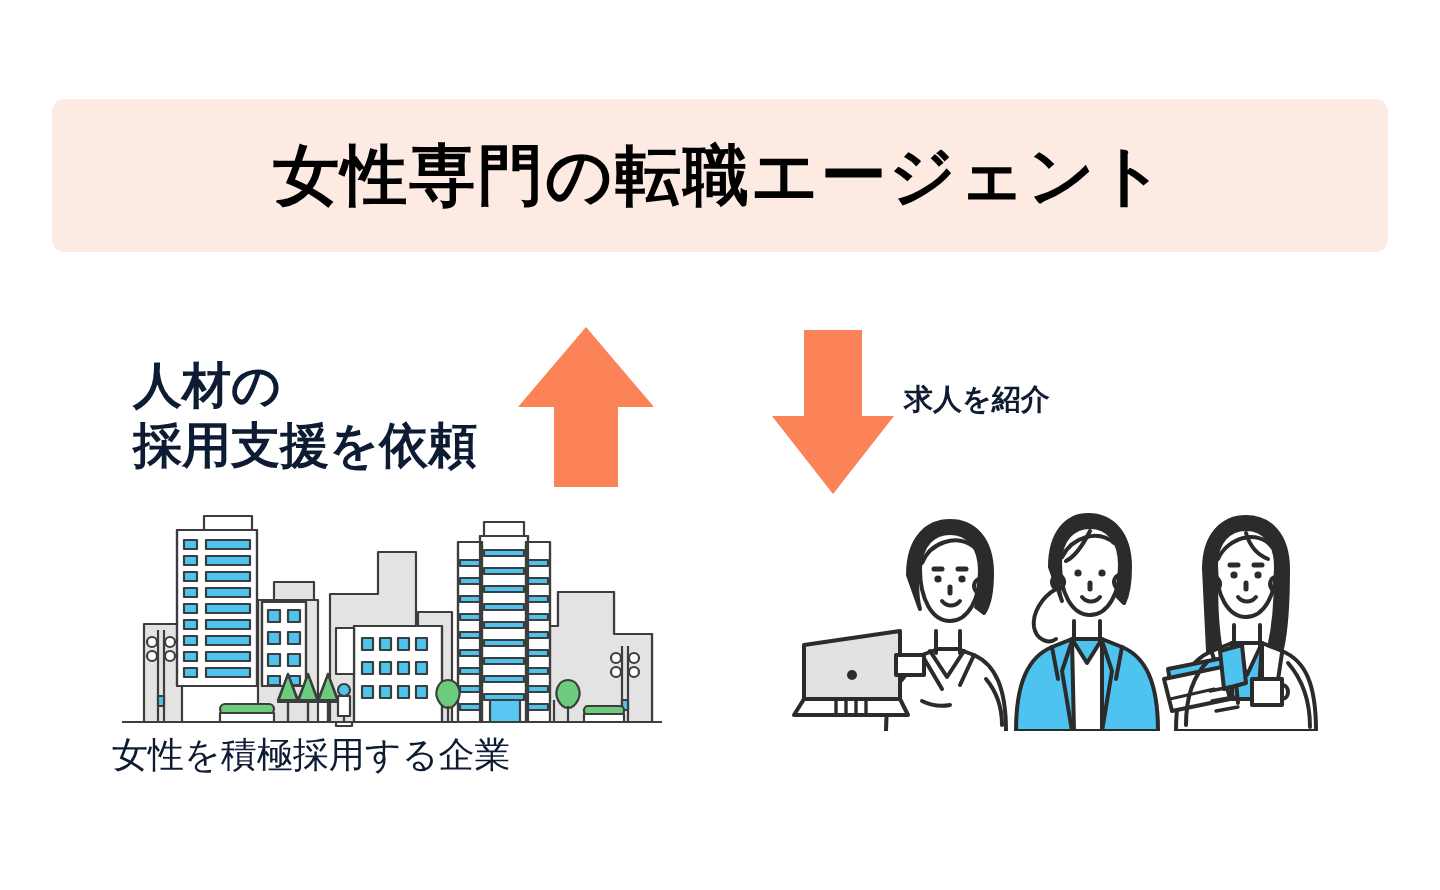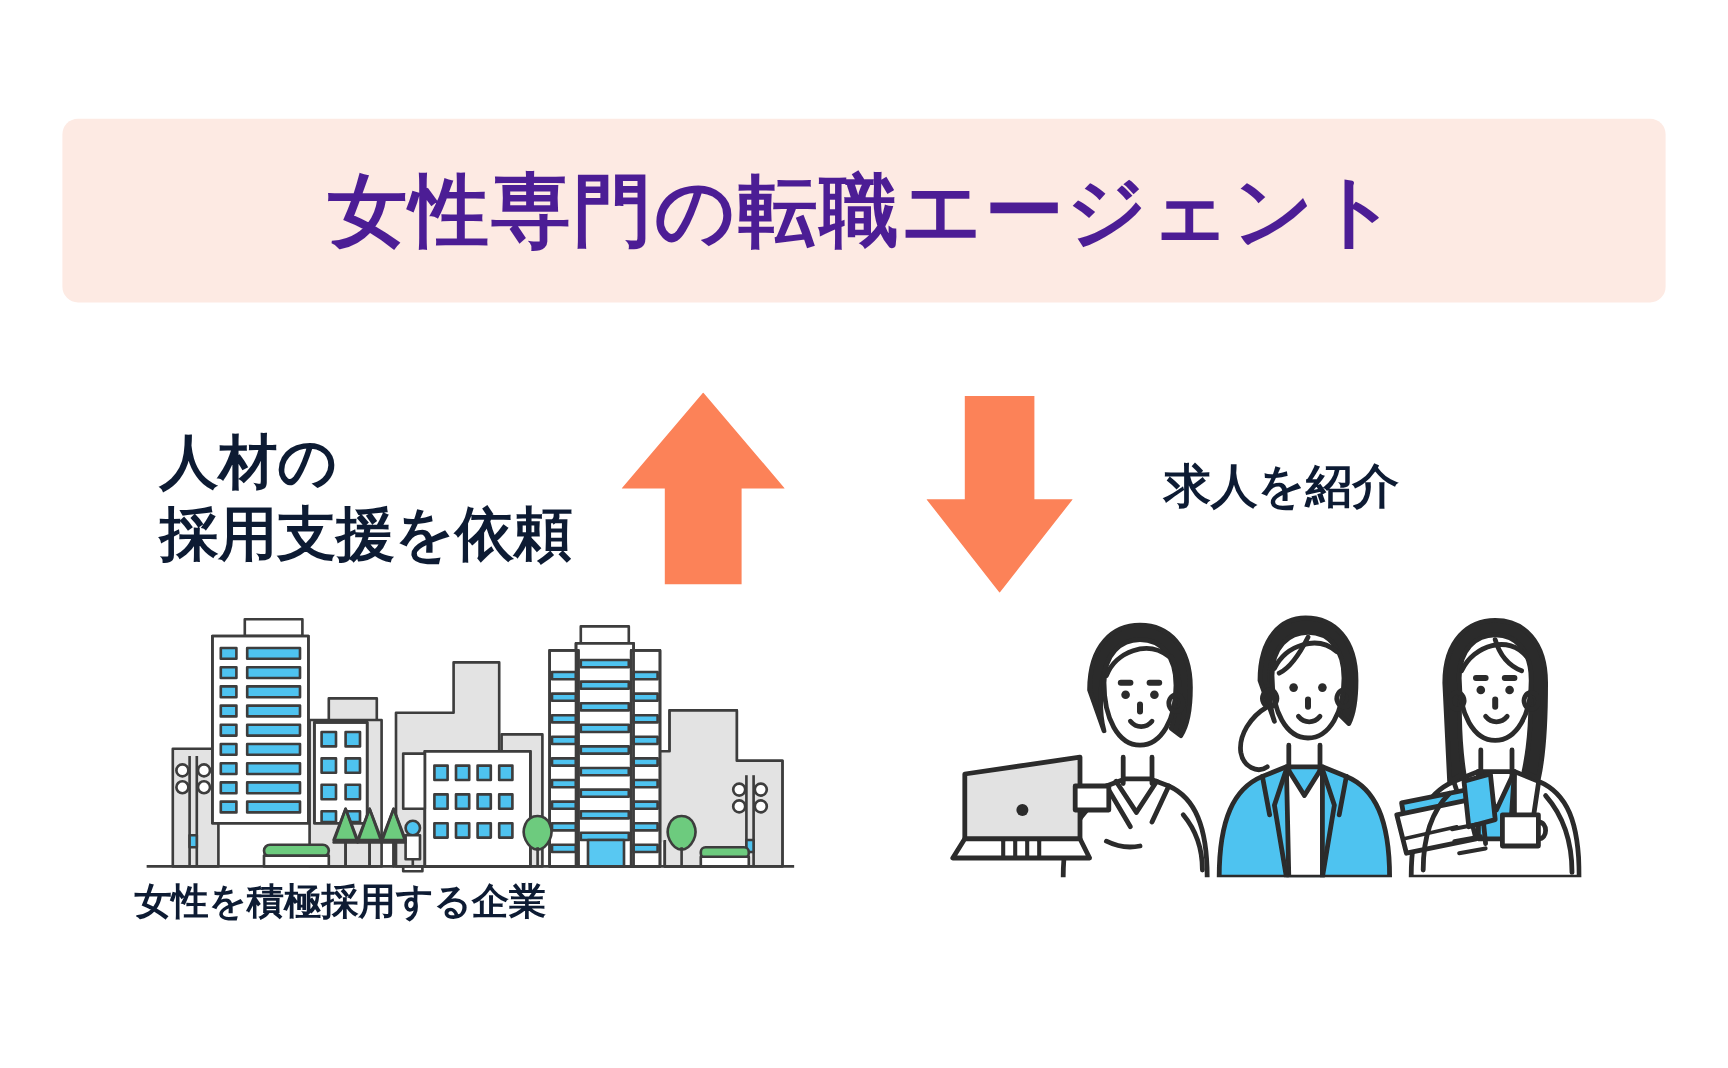--- a/index.html
+++ b/index.html
@@ -30,21 +30,21 @@
     top: 99px;
     width: 1336px;
     height: 153px;
     background: #FDEAE3;
     border-radius: 13px;
     display: flex;
     align-items: center;
     justify-content: center;
   }
   .title-text {
-    color: #4c1d95;
+    color: #000000;
     font-size: 66px;
     font-weight: 700;
     letter-spacing: 2px;
     line-height: 1;
     white-space: nowrap;
     font-family: "DejaVu Sans", "Liberation Sans", sans-serif;
   }
 
   
   .flow-label {
@@ -55,44 +55,44 @@
     white-space: pre-line;
     font-family: "DejaVu Sans", "Liberation Sans", sans-serif;
   }
   #label-left {
     left: 133px;
     top: 356px;
     font-size: 49px;
     letter-spacing: 0px;
   }
   #label-right {
-    left: 970px;
+    left: 904px;
     top: 382px;
-    font-size: 39px;
+    font-size: 29px;
     letter-spacing: 0px;
   }
 
   
   .arrow {
     position: absolute;
   }
   #arrow-up   { left: 518px; top: 327px; width: 136px; height: 160px; }
   #arrow-down { left: 772px; top: 330px; width: 122px; height: 164px; }
 
   
   .illus { position: absolute; }
   #city-illustration   { left: 122px; top: 500px; width: 540px; height: 230px; }
   #people-illustration { left: 790px; top: 503px; width: 528px; height: 228px; }
 
   
   .caption {
     position: absolute;
     color: #0D1B33;
-    font-weight: 700;
-    font-size: 31px;
+    font-weight: 400;
+    font-size: 36px;
     line-height: 1;
     white-space: nowrap;
     font-family: "DejaVu Sans", "Liberation Sans", sans-serif;
   }
   #caption-left  { left: 112px; top: 737px; }
   #caption-right { left: 824px; top: 737px; }
 </style>
 </head>
 <body>
 

